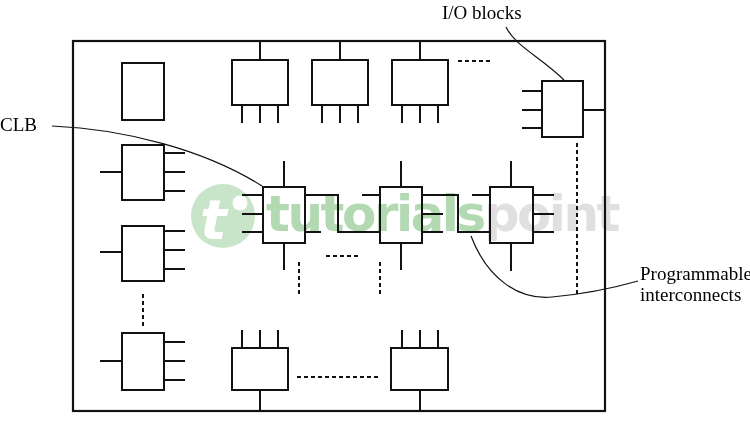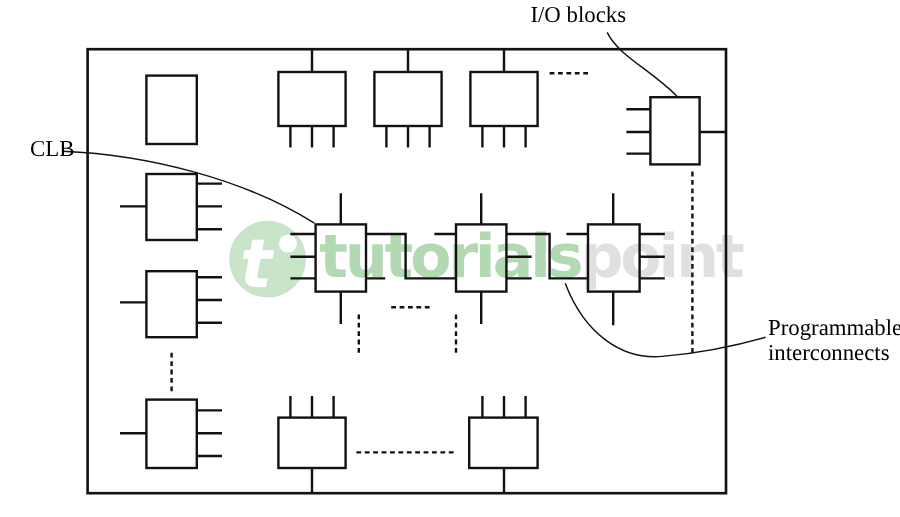--- a/index.html
+++ b/index.html
@@ -6,21 +6,21 @@
   #stage{
     position:relative;width:750px;height:431px;background:#fff;overflow:hidden;
     font-family:"Liberation Serif", serif;
   }
   #diagram-svg{position:absolute;left:0;top:0;}
   .label{
     position:absolute;color:#000;font-size:19px;line-height:21px;
     font-family:"Liberation Serif", serif;white-space:nowrap;
   }
   #io-blocks-label{left:442px;top:2px;}
-  #clb-label{left:25px;top:114px;}
+  #clb-label{left:0;top:114px;}
   #prog-label{left:640px;top:263px;}
   #prog-label span{display:block;}
   .wm-text{
     font-family:"DejaVu Sans", sans-serif;font-weight:bold;
     letter-spacing:-2.5px;font-size:50px;
   }
   .wm-logo-t{
     font-family:"DejaVu Sans", sans-serif;font-weight:bold;
     font-style:italic;font-size:56px;
   }

